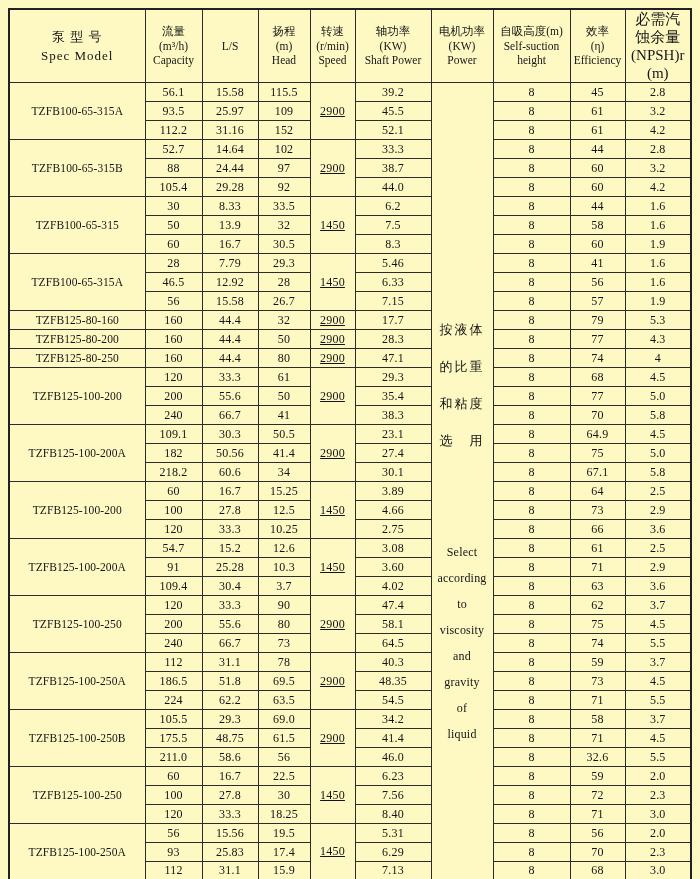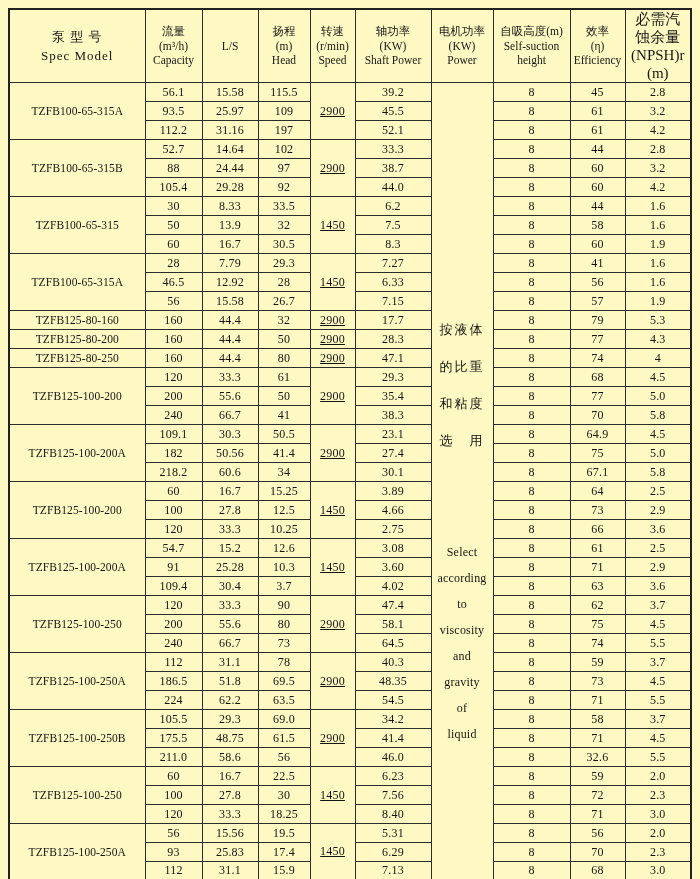--- a/index.html
+++ b/index.html
@@ -158,21 +158,21 @@
           <td>25.97</td>
           <td>109</td>
           <td>45.5</td>
           <td>8</td>
           <td>61</td>
           <td>3.2</td>
         </tr>
         <tr>
           <td>112.2</td>
           <td>31.16</td>
-          <td>197</td>
+          <td>152</td>
           <td>52.1</td>
           <td>8</td>
           <td>61</td>
           <td>4.2</td>
         </tr>
         <tr>
           <td class="model-cell" rowspan="3">TZFB100-65-315B</td>
           <td>52.7</td>
           <td>14.64</td>
           <td>102</td>
@@ -228,21 +228,21 @@
           <td>8</td>
           <td>60</td>
           <td>1.9</td>
         </tr>
         <tr>
           <td class="model-cell" rowspan="3">TZFB100-65-315A</td>
           <td>28</td>
           <td>7.79</td>
           <td>29.3</td>
           <td class="speed-cell" rowspan="3">1450</td>
-          <td>7.27</td>
+          <td>5.46</td>
           <td>8</td>
           <td>41</td>
           <td>1.6</td>
         </tr>
         <tr>
           <td>46.5</td>
           <td>12.92</td>
           <td>28</td>
           <td>6.33</td>
           <td>8</td>

